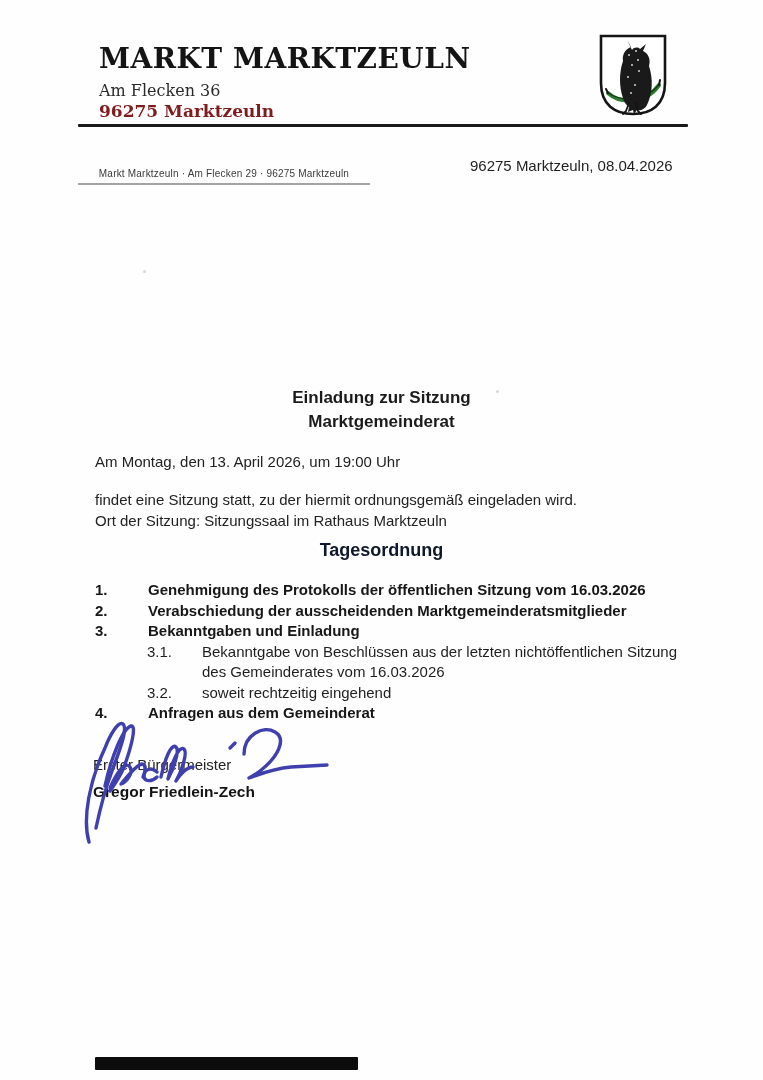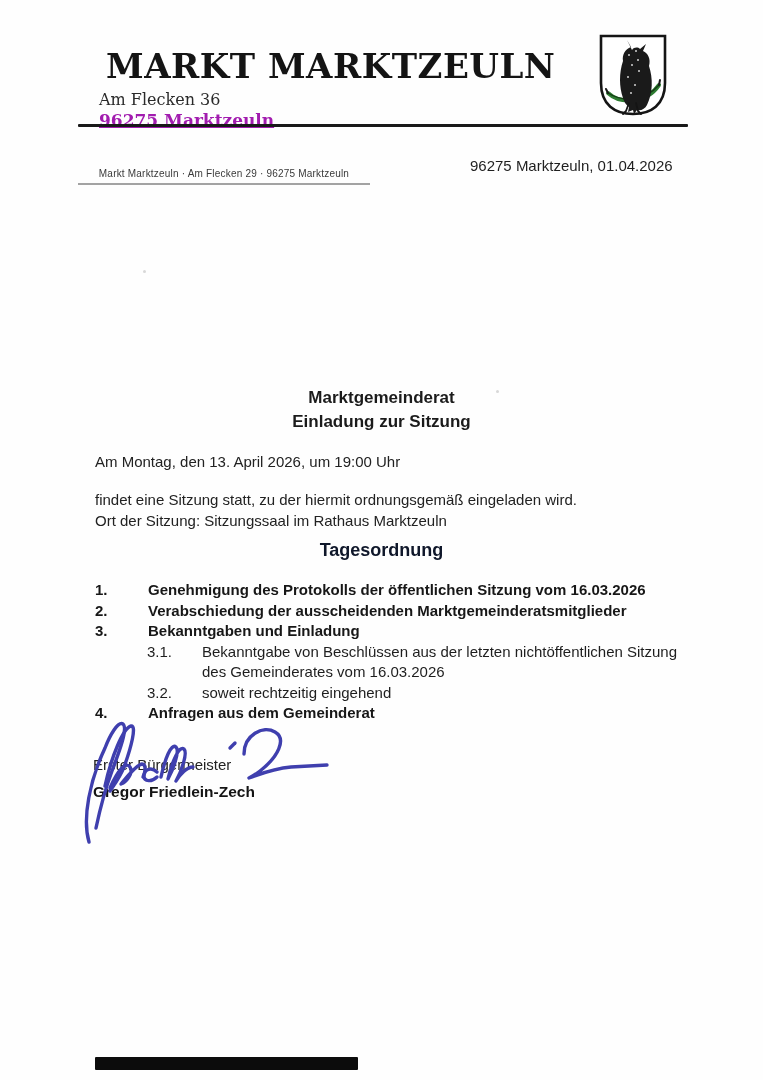--- a/index.html
+++ b/index.html
@@ -2,24 +2,24 @@
 <html lang="de"><head>
 <meta charset="utf-8">
 <style>
   html,body{margin:0;padding:0;background:#ffffff;}
   .page{
     position:relative;width:763px;height:1080px;background:#fefefe;overflow:hidden;
     font-family:"Liberation Sans", sans-serif;color:#202020;
   }
   
   .org-block{position:absolute;left:99px;top:42px;}
-  .org-name{margin:7px;font-family:"DejaVu Serif", serif;font-weight:700;font-size:34px;
+  .org-name{margin:0;font-family:"DejaVu Serif", serif;font-weight:700;font-size:28px;
     line-height:34px;color:#141414;letter-spacing:.5px;}
   .org-addr1{font-family:"DejaVu Serif", serif;font-size:16px;line-height:20px;margin-top:5px;color:#2a2a2a;}
-  .org-addr2{font-family:"DejaVu Serif", serif;font-size:17px;font-weight:700;line-height:21px;color:#a21caf;text-decoration:underline;}
+  .org-addr2{font-family:"DejaVu Serif", serif;font-size:17px;font-weight:700;line-height:21px;color:#7f1d1d;}
   .crest{position:absolute;left:597px;top:33px;width:72px;height:84px;}
   .header-rule{position:absolute;left:78px;top:124px;width:610px;height:3px;background:#191919;border-radius:1px;}
   
   .return-address{position:absolute;left:78px;top:168px;width:292px;text-align:center;
     font-size:10px;color:#3a3a3a;letter-spacing:.2px;padding-bottom:4px;border-bottom:2px solid #a3a3a3;}
   .date-line{position:absolute;left:470px;top:157px;font-size:15px;color:#1f1f1f;}
   
   .doc-title{position:absolute;left:0;right:0;top:386px;text-align:center;font-weight:700;
     font-size:17px;line-height:24px;color:#1b1b1b;}
   
@@ -79,25 +79,25 @@
           <circle cx="40" cy="27" r="1"></circle>
       </g>
 
       <path d="M31,70 l-3,8 M38,70 l2,8 M28,78 l-3,3 M40,78 l3,3" stroke="#141414" stroke-width="1.8" stroke-linecap="round"></path>
     </svg>
   </div>
 
   <div class="header-rule"></div>
 
   <div class="return-address">Markt Marktzeuln · Am Flecken 29 · 96275 Marktzeuln</div>
-  <div class="date-line">96275 Marktzeuln, 01.04.2026</div>
+  <div class="date-line">96275 Marktzeuln, 08.04.2026</div>
 
   <div class="doc-title">
+    <div>Einladung zur Sitzung</div>
     <div>Marktgemeinderat</div>
-    <div>Einladung zur Sitzung</div>
   </div>
 
   <div class="body-line line-datetime">Am Montag, den 13. April 2026, um 19:00 Uhr</div>
   <div class="body-line line-location">Ort der Sitzung: Sitzungssaal im Rathaus Marktzeuln</div>
   <div class="body-line line-invite">findet eine Sitzung statt, zu der hiermit ordnungsgemäß eingeladen wird.</div>
 
   <div class="agenda-heading">Tagesordnung</div>
 
   <div class="agenda">
     <div class="agenda-row bold">

